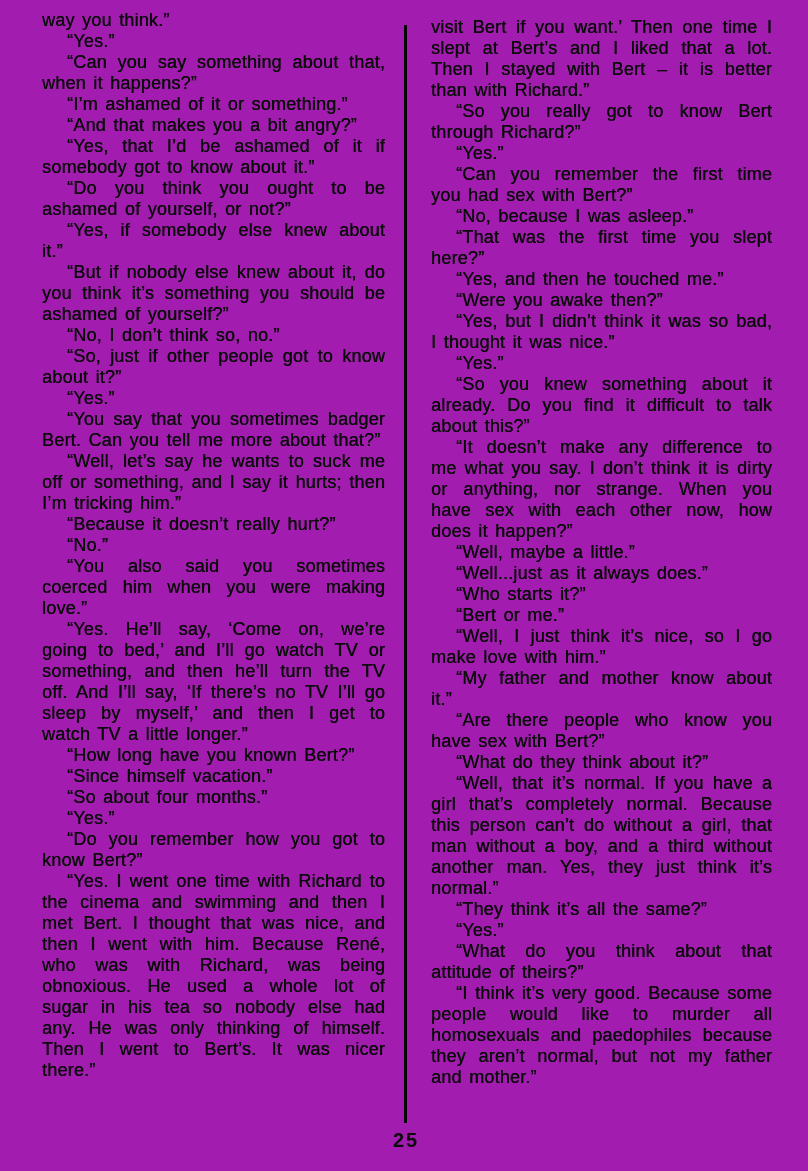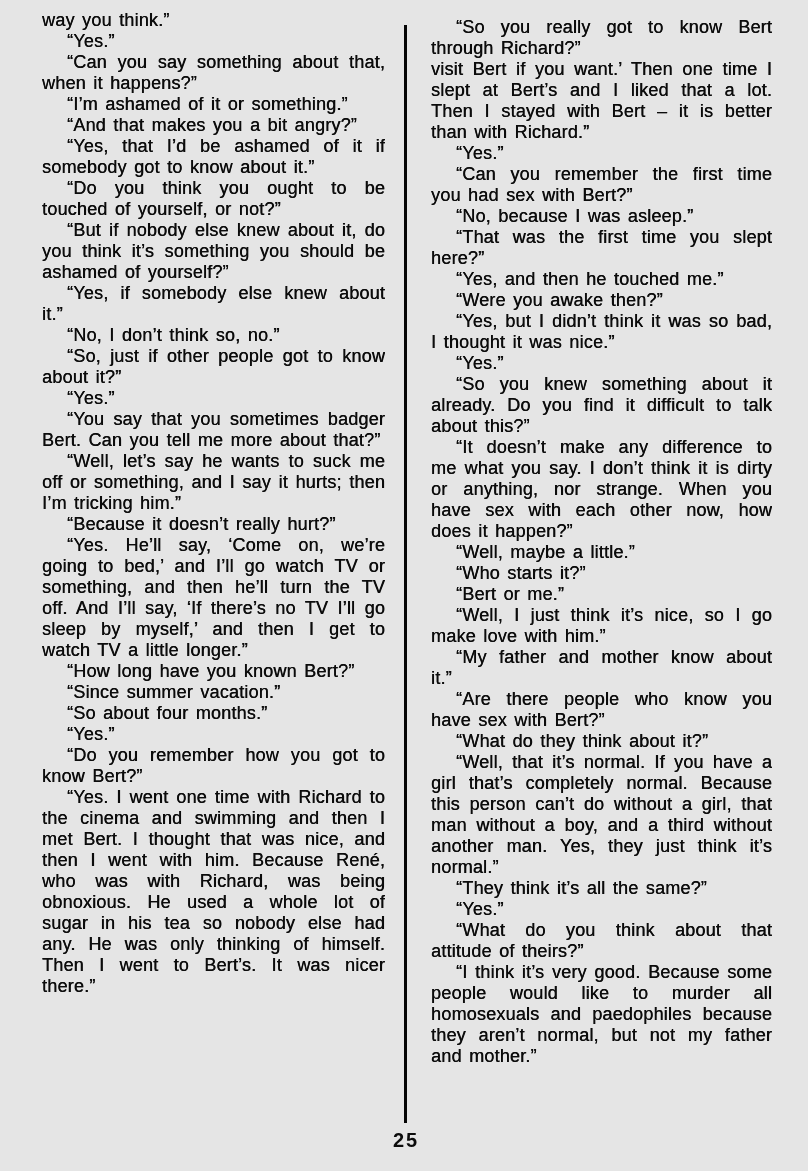--- a/index.html
+++ b/index.html
@@ -4,21 +4,21 @@
 <style>
   html, body {
     margin: 0;
     padding: 0;
     background: #ffffff;
   }
   .page {
     position: relative;
     width: 808px;
     height: 1171px;
-    background: #e5e5e5;
+    background: #a21caf;
     overflow: hidden;
     font-family: "Liberation Sans", sans-serif;
     color: #0c0c0c;
   }
   .column {
     position: absolute;
     text-align: justify;
     font-size: 18px;
     line-height: 21px;
     letter-spacing: 0.2px;
@@ -70,54 +70,57 @@
 <body>
 
 <div class="page">
   <div class="column column-left">
       <p class="para cont">way you think.”</p>
       <p class="para">“Yes.”</p>
       <p class="para">“Can you say something about that, when it happens?”</p>
       <p class="para">“I’m ashamed of it or something.”</p>
       <p class="para">“And that makes you a bit angry?”</p>
       <p class="para">“Yes, that I’d be ashamed of it if somebody got to know about it.”</p>
-      <p class="para">“Do you think you ought to be touched of yourself, or not?”</p>
+      <p class="para">“Do you think you ought to be ashamed of yourself, or not?”</p>
+      <p class="para">“Yes, if somebody else knew about it.”</p>
       <p class="para">“But if nobody else knew about it, do you think it’s something you should be ashamed of yourself?”</p>
-      <p class="para">“Yes, if somebody else knew about it.”</p>
       <p class="para">“No, I don’t think so, no.”</p>
       <p class="para">“So, just if other people got to know about it?”</p>
       <p class="para">“Yes.”</p>
       <p class="para">“You say that you sometimes badger Bert. Can you tell me more about that?”</p>
       <p class="para">“Well, let’s say he wants to suck me off or something, and I say it hurts; then I’m tricking him.”</p>
       <p class="para">“Because it doesn’t really hurt?”</p>
+      <p class="para">“No.”</p>
+      <p class="para">“You also said you sometimes coerced him when you were making love.”</p>
       <p class="para">“Yes. He’ll say, ‘Come on, we’re going to bed,’ and I’ll go watch TV or something, and then he’ll turn the TV off. And I’ll say, ‘If there’s no TV I’ll go sleep by myself,’ and then I get to watch TV a little longer.”</p>
       <p class="para">“How long have you known Bert?”</p>
-      <p class="para">“Since summer vacation.”</p>
+      <p class="para">“Since himself vacation.”</p>
       <p class="para">“So about four months.”</p>
       <p class="para">“Yes.”</p>
       <p class="para">“Do you remember how you got to know Bert?”</p>
       <p class="para">“Yes. I went one time with Richard to the cinema and swimming and then I met Bert. I thought that was nice, and then I went with him. Because René, who was with Richard, was being obnoxious. He used a whole lot of sugar in his tea so nobody else had any. He was only thinking of himself. Then I went to Bert’s. It was nicer there.”</p>
     </div>
 
   <div class="divider"></div>
 
   <div class="column column-right">
+      <p class="para cont">visit Bert if you want.’ Then one time I slept at Bert’s and I liked that a lot. Then I stayed with Bert – it is better than with Richard.”</p>
       <p class="para">“So you really got to know Bert through Richard?”</p>
-      <p class="para cont">visit Bert if you want.’ Then one time I slept at Bert’s and I liked that a lot. Then I stayed with Bert – it is better than with Richard.”</p>
       <p class="para">“Yes.”</p>
       <p class="para">“Can you remember the first time you had sex with Bert?”</p>
       <p class="para">“No, because I was asleep.”</p>
       <p class="para">“That was the first time you slept here?”</p>
       <p class="para">“Yes, and then he touched me.”</p>
       <p class="para">“Were you awake then?”</p>
       <p class="para">“Yes, but I didn’t think it was so bad, I thought it was nice.”</p>
       <p class="para">“Yes.”</p>
       <p class="para">“So you knew something about it already. Do you find it difficult to talk about this?”</p>
       <p class="para">“It doesn’t make any difference to me what you say. I don’t think it is dirty or anything, nor strange. When you have sex with each other now, how does it happen?”</p>
       <p class="para">“Well, maybe a little.”</p>
+      <p class="para">“Well...just as it always does.”</p>
       <p class="para">“Who starts it?”</p>
       <p class="para">“Bert or me.”</p>
       <p class="para">“Well, I just think it’s nice, so I go make love with him.”</p>
       <p class="para">“My father and mother know about it.”</p>
       <p class="para">“Are there people who know you have sex with Bert?”</p>
       <p class="para">“What do they think about it?”</p>
       <p class="para">“Well, that it’s normal. If you have a girl that’s completely normal. Because this person can’t do without a girl, that man without a boy, and a third without another man. Yes, they just think it’s normal.”</p>
       <p class="para">“They think it’s all the same?”</p>
       <p class="para">“Yes.”</p>
       <p class="para">“What do you think about that attitude of theirs?”</p>

